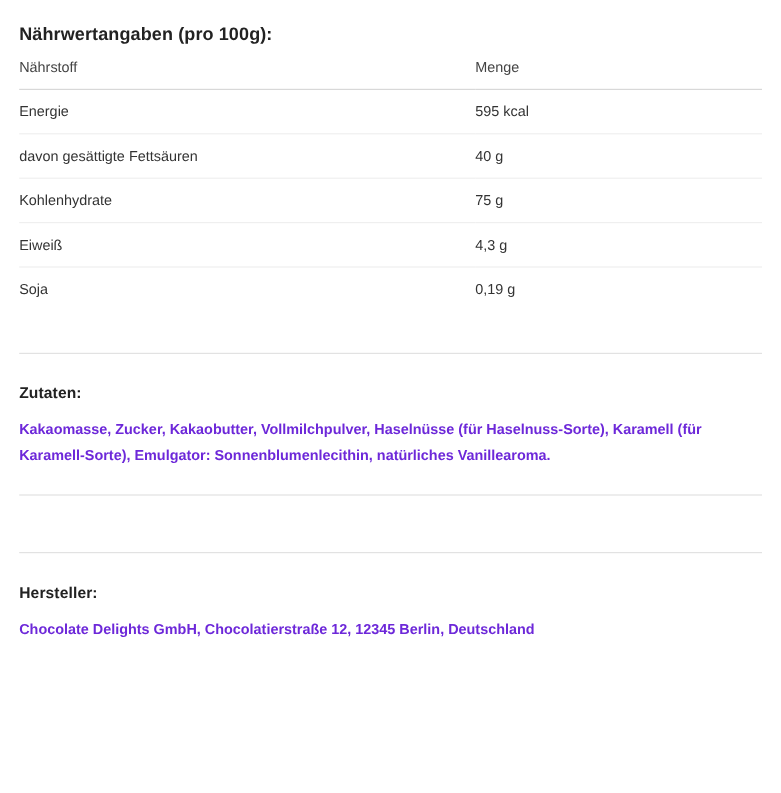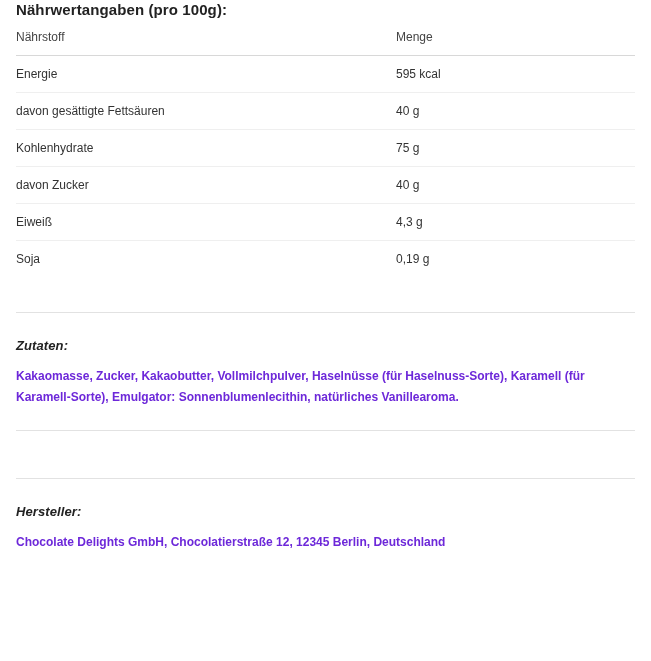--- a/index.html
+++ b/index.html
@@ -23,20 +23,21 @@
     padding: 0 16px;
     background: #ffffff;
   }
 
   
   .nutrition-title {
     font-size: 15px;
     font-weight: bold;
     color: #222222;
     margin: 0;
+    padding-top: 19px;
     padding-bottom: 0;
     line-height: 20px;
     letter-spacing: 0.1px;
   }
 
   table.nutrition-table {
     width: 619px;
     border-collapse: collapse;
     margin-top: 10px;
     table-layout: fixed;
@@ -80,21 +81,20 @@
   .section {
     padding-top: 0;
   }
   .section-heading {
     font-size: 13px;
     font-weight: bold;
     color: #222222;
     margin: 0;
     line-height: 16px;
     letter-spacing: 0.1px;
-    font-style: italic;
   }
   .section-body {
     font-size: 12px;
     font-weight: bold;
     color: #6d28d9;
     margin: 0;
     line-height: 21px;
     width: 623px;
   }
   .section-body.strong {
@@ -133,24 +133,20 @@
       </tr>
       <tr class="table-row">
         <td>davon gesättigte Fettsäuren</td>
         <td>40 g</td>
       </tr>
       <tr class="table-row">
         <td>Kohlenhydrate</td>
         <td>75 g</td>
       </tr>
       <tr class="table-row">
-        <td>davon Zucker</td>
-        <td>40 g</td>
-      </tr>
-      <tr class="table-row">
         <td>Eiweiß</td>
         <td>4,3 g</td>
       </tr>
       <tr class="table-row">
         <td>Soja</td>
         <td>0,19 g</td>
       </tr>
     </tbody>
   </table>
 

